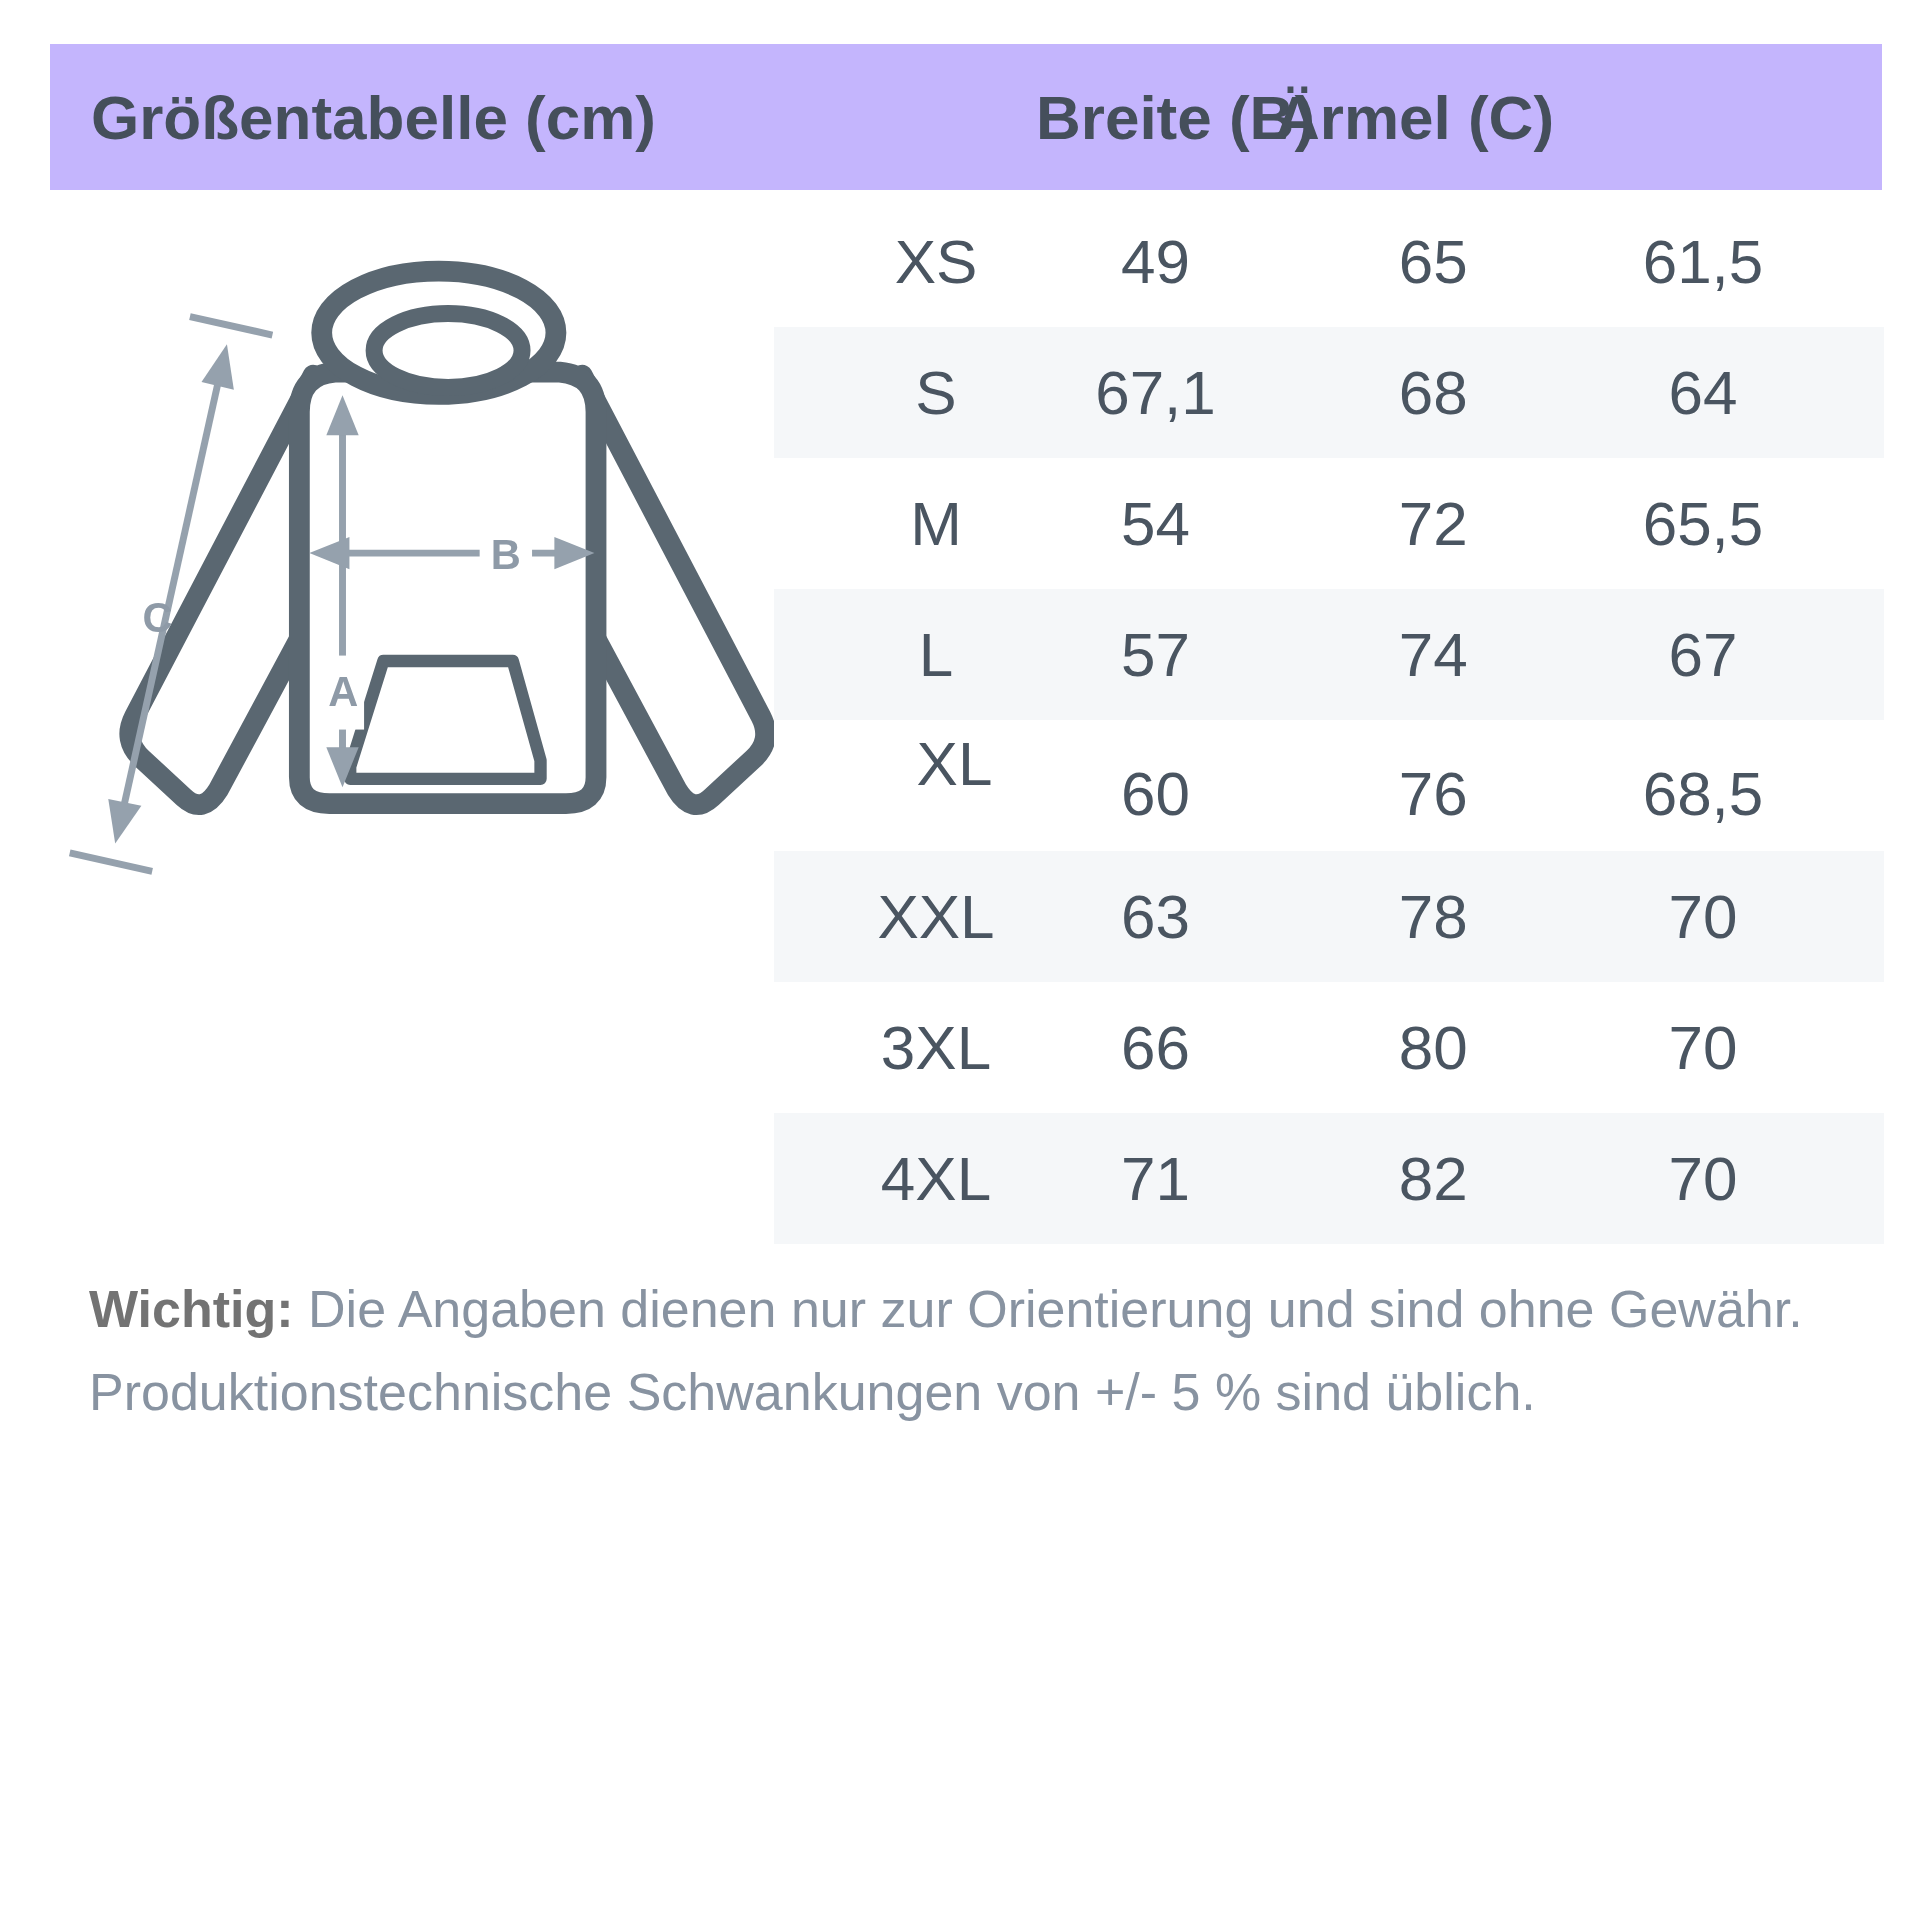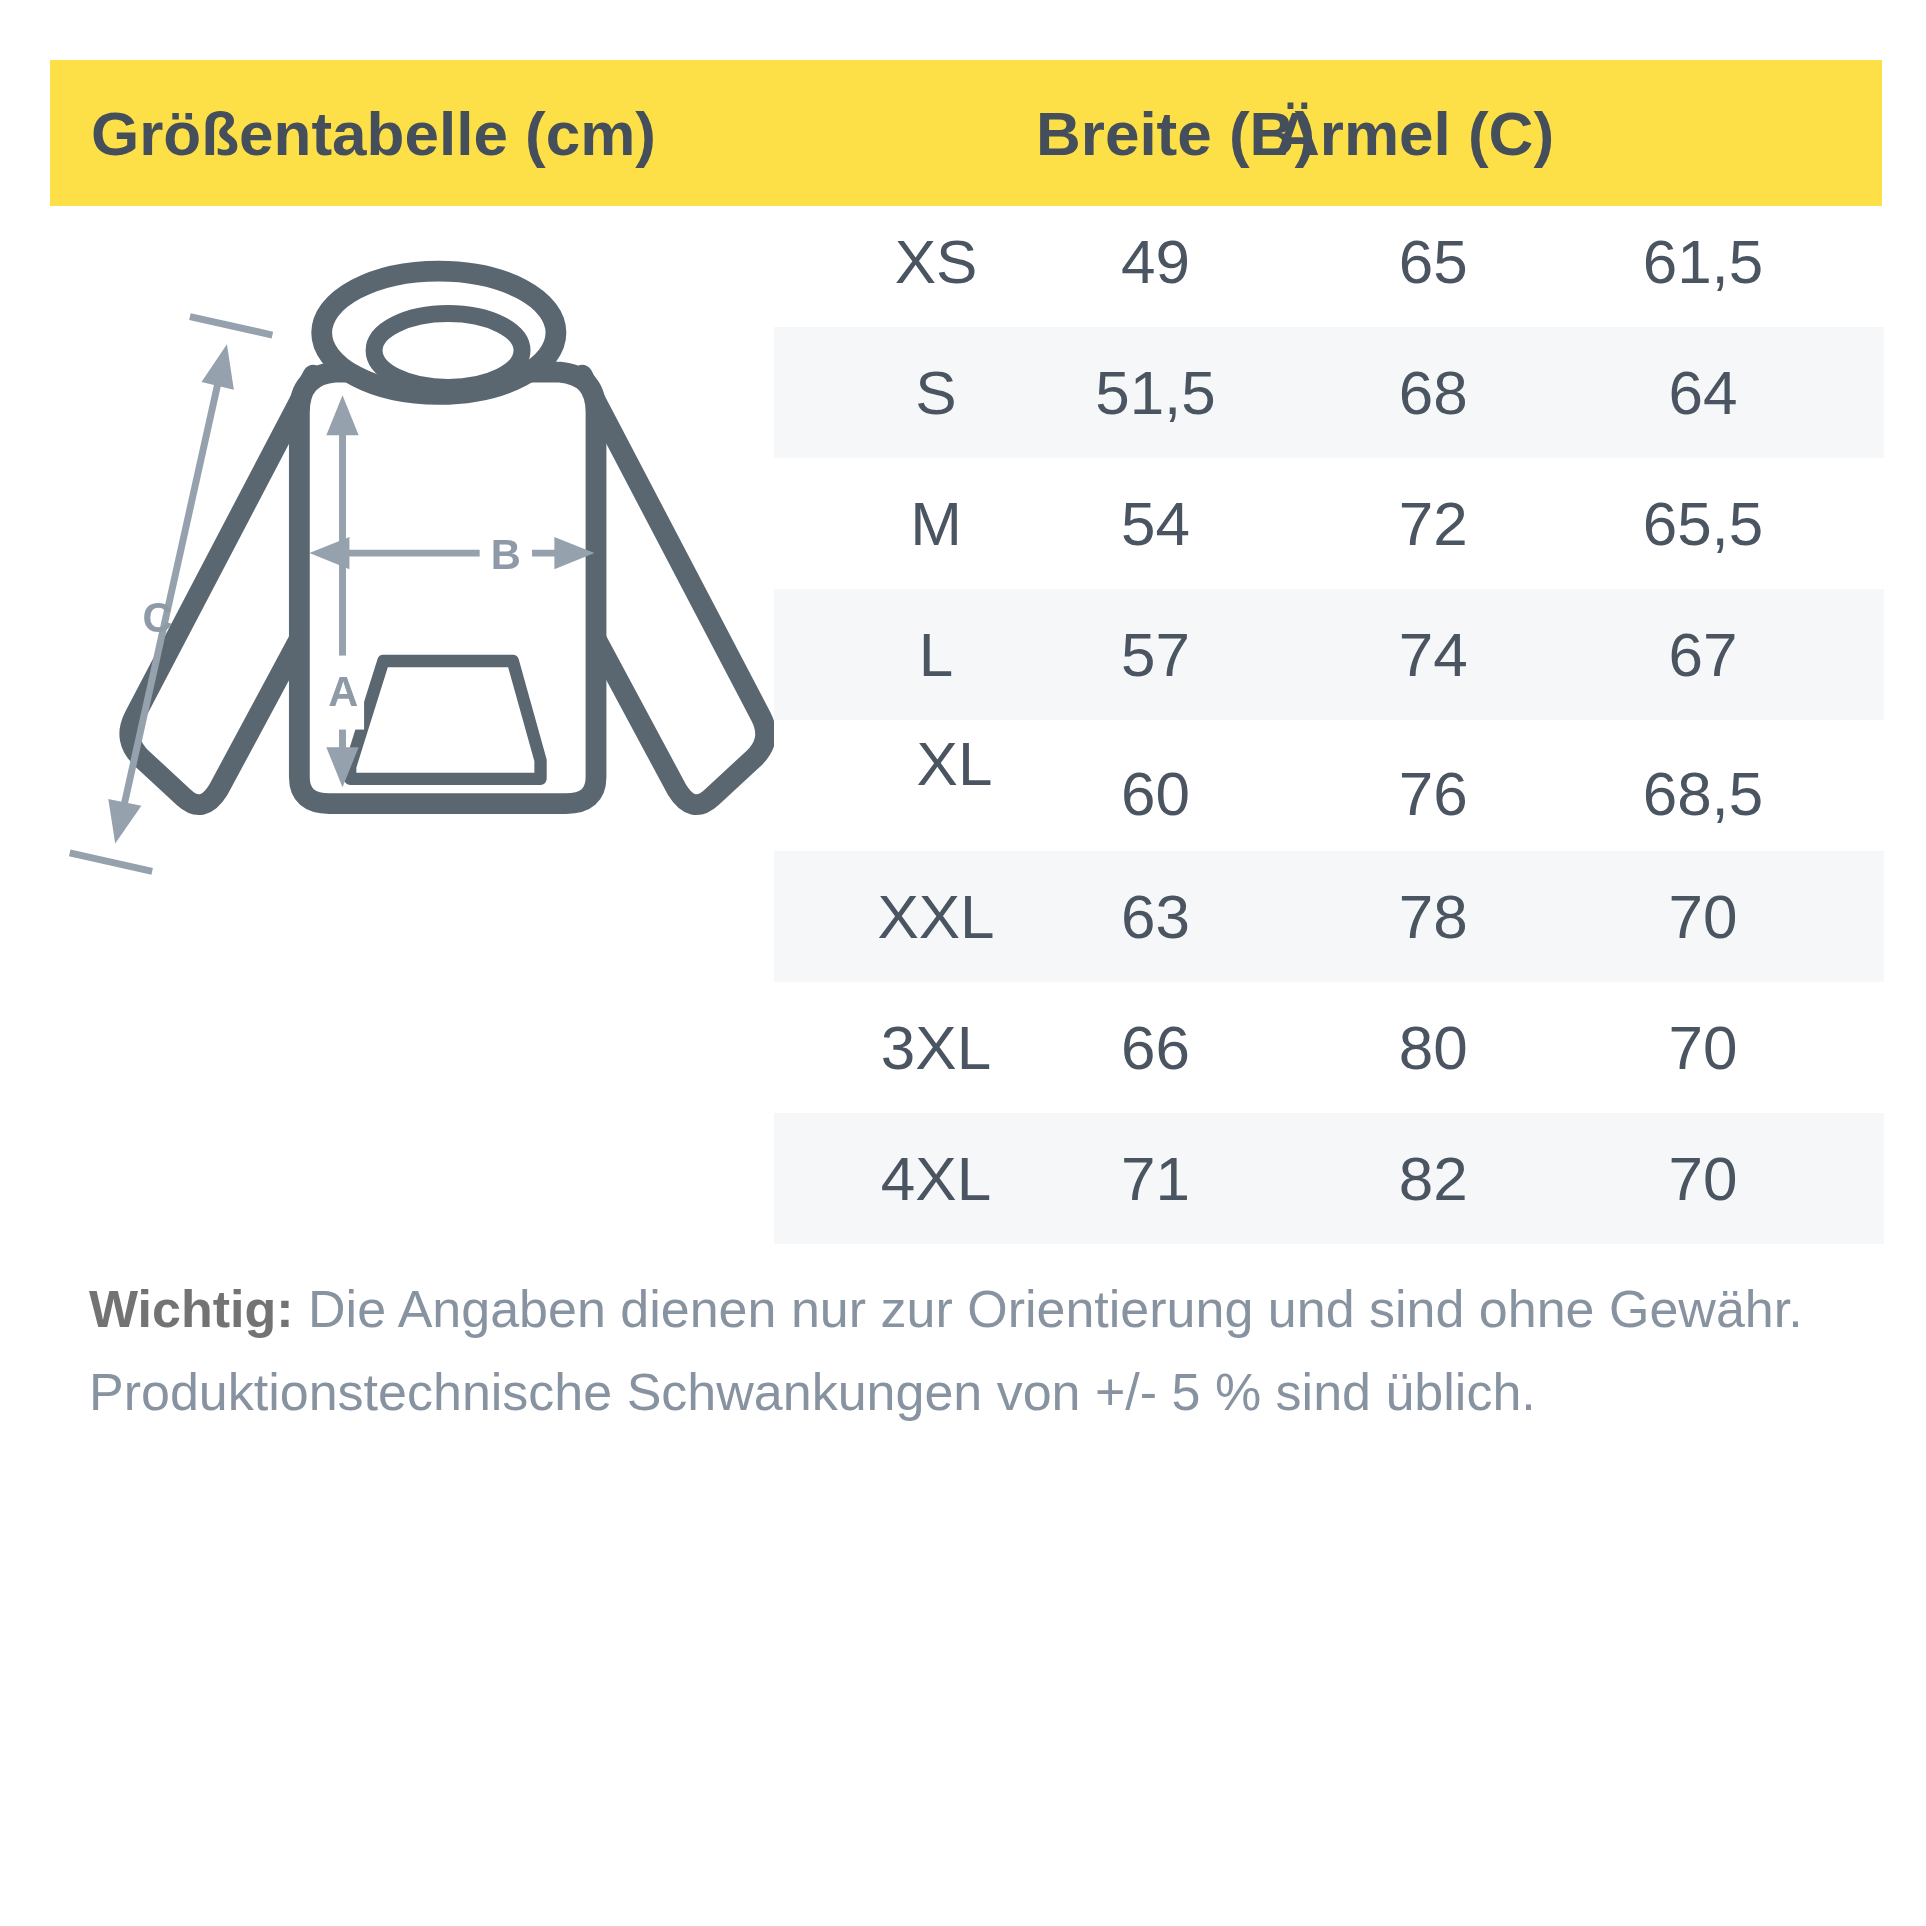--- a/index.html
+++ b/index.html
@@ -5,23 +5,23 @@
   html,body{margin:0;padding:0;}
   body{
     width:1926px;height:1926px;
     background:#ffffff;
     font-family:"Liberation Sans", sans-serif;
     position:relative;
     overflow:hidden;
   }
   
   .header-bar{
-    position:absolute;left:50px;top:60px;
+    position:absolute;left:50px;top:44px;
     width:1832px;height:146px;
-    background:#fde047;
+    background:#c4b5fd;
     display:grid;
     grid-template-columns:986px 239px 301px 307px;
     align-items:center;
   }
   .header-title{
     font-size:62px;font-weight:bold;color:#454f5b;
     padding-left:41px;
   }
   .col-head{
     font-size:62px;font-weight:bold;color:#454f5b;
@@ -127,21 +127,21 @@
       </div>
     <div class="t-cell aermel">
         <span>61,5</span>
       </div>
   </div>
   <div class="t-row">
     <div class="t-cell size">
         <span>S</span>
       </div>
     <div class="t-cell breite">
-        <span>51,5</span>
+        <span>67,1</span>
       </div>
     <div class="t-cell hoehe">
         <span>68</span>
       </div>
     <div class="t-cell aermel">
         <span>64</span>
       </div>
   </div>
   <div class="t-row">
     <div class="t-cell size">

